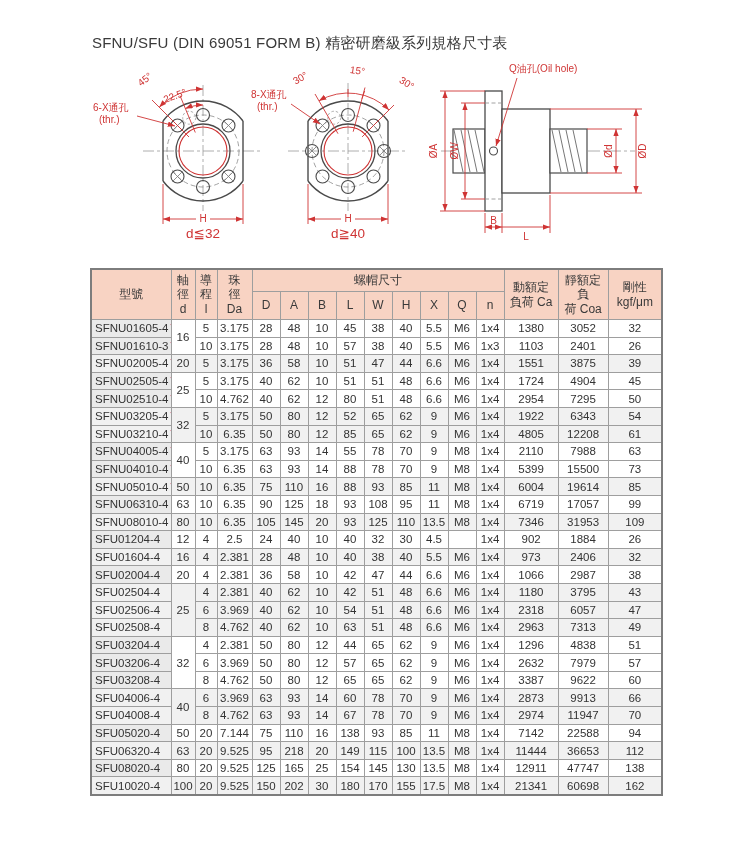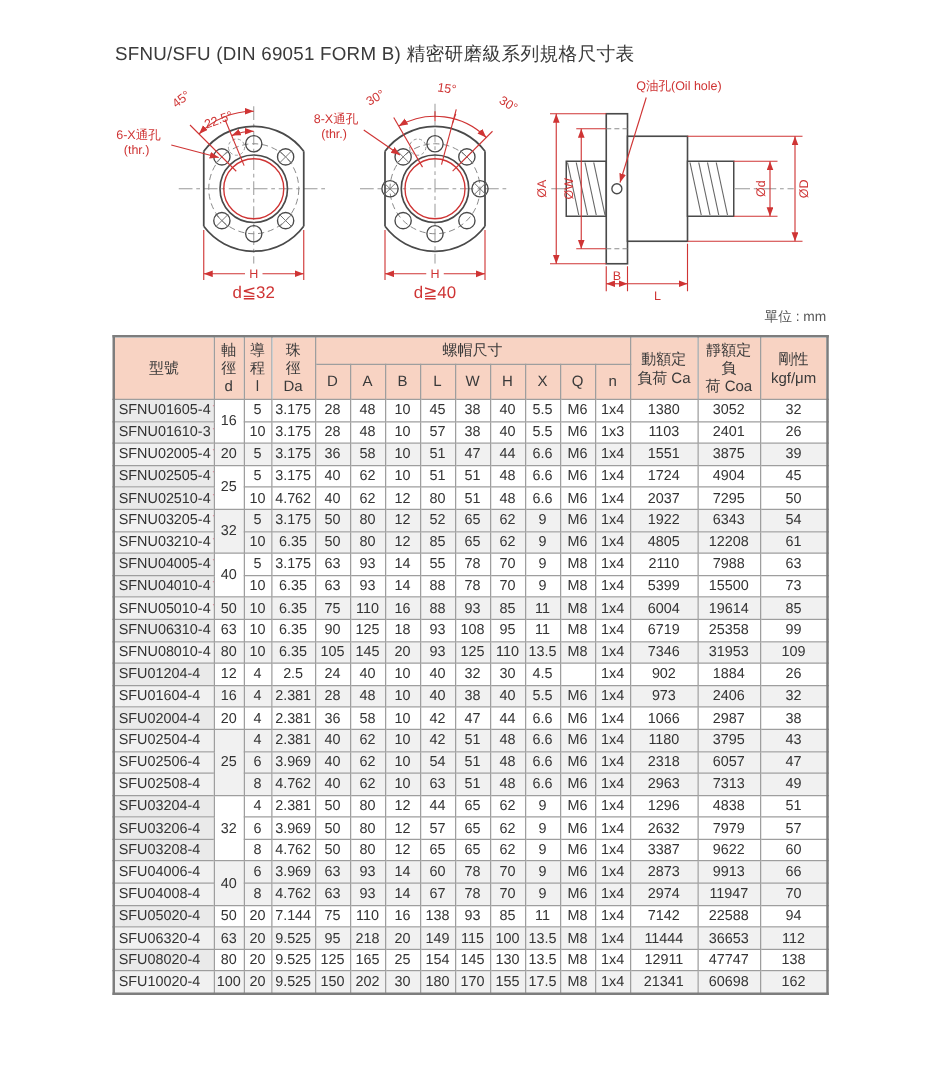--- a/index.html
+++ b/index.html
@@ -201,21 +201,20 @@
       <text class="dimtext" transform="translate(352,95) rotate(-90)" text-anchor="middle">ØA</text>
       <text class="dimtext" transform="translate(373,95) rotate(-90)" text-anchor="middle">ØW</text>
       <text class="dimtext" transform="translate(527,95) rotate(-90)" text-anchor="middle">Ød</text>
       <text class="dimtext" transform="translate(561,95) rotate(-90)" text-anchor="middle">ØD</text>
       <text class="dimtext" x="408.5" y="168" text-anchor="middle">B</text>
       <text class="dimtext" x="441" y="184" text-anchor="middle">L</text>
       <text class="dimtext" x="424" y="16" font-size="10.5">Q油孔(Oil hole)</text>
     </g>
   </svg>
 
-  <div class="unit-label">單位 : mm</div>
 
   <table class="spec">
     <colgroup>
       <col style="width:80px">
         <col style="width:24px">
         <col style="width:22px">
         <col style="width:35px">
       <col style="width:28px">
         <col style="width:28px">
         <col style="width:28px">
@@ -339,21 +338,21 @@
           <td>4.762</td>
           <td>40</td>
           <td>62</td>
           <td>12</td>
           <td>80</td>
           <td>51</td>
           <td>48</td>
           <td>6.6</td>
           <td>M6</td>
           <td>1x4</td>
-          <td>2037</td>
+          <td>2954</td>
           <td>7295</td>
           <td>50</td>
         </tr>
         <tr class="shaded">
           <td class="model">SFNU03205-4<span class="star">★</span></td>
           <td class="dcol" rowspan="2">32</td>
           <td>5</td>
           <td>3.175</td>
           <td>50</td>
           <td>80</td>
@@ -446,21 +445,21 @@
           <td>90</td>
           <td>125</td>
           <td>18</td>
           <td>93</td>
           <td>108</td>
           <td>95</td>
           <td>11</td>
           <td>M8</td>
           <td>1x4</td>
           <td>6719</td>
-          <td>25358</td>
+          <td>17057</td>
           <td>99</td>
         </tr>
         <tr class="shaded">
           <td class="model">SFNU08010-4</td>
           <td class="dcol">80</td>
           <td>10</td>
           <td>6.35</td>
           <td>105</td>
           <td>145</td>
           <td>20</td>

